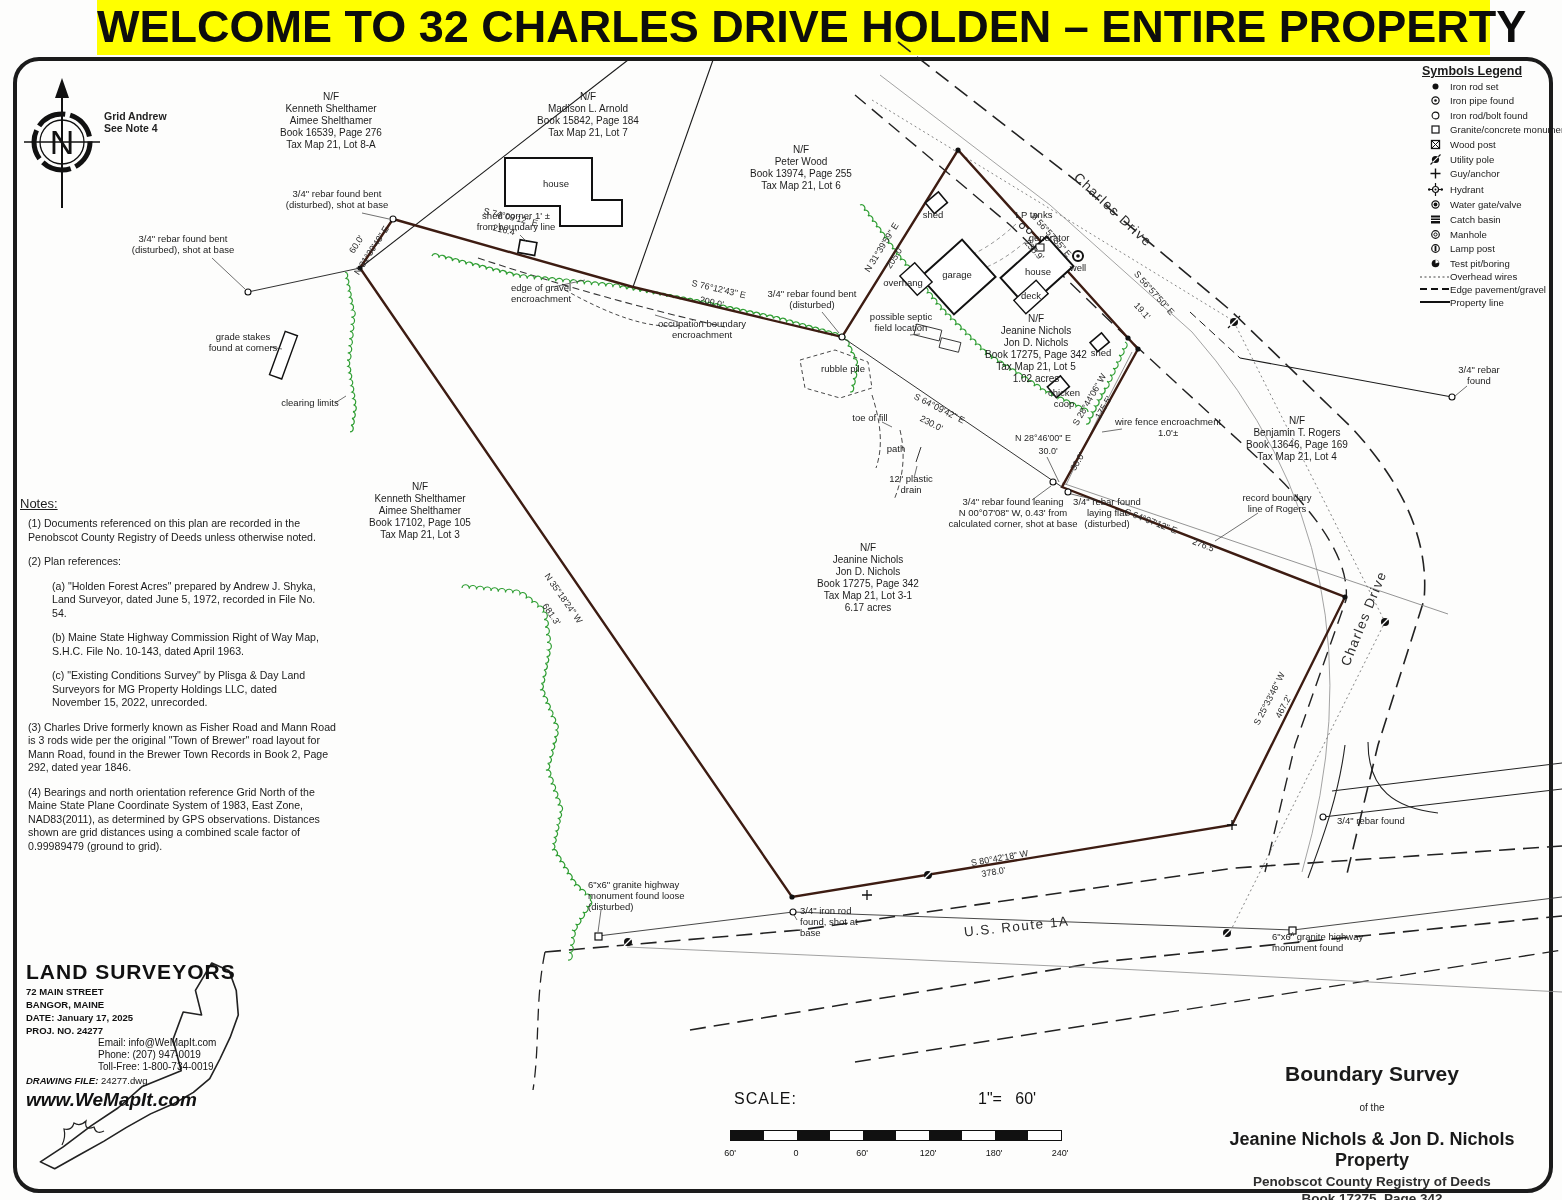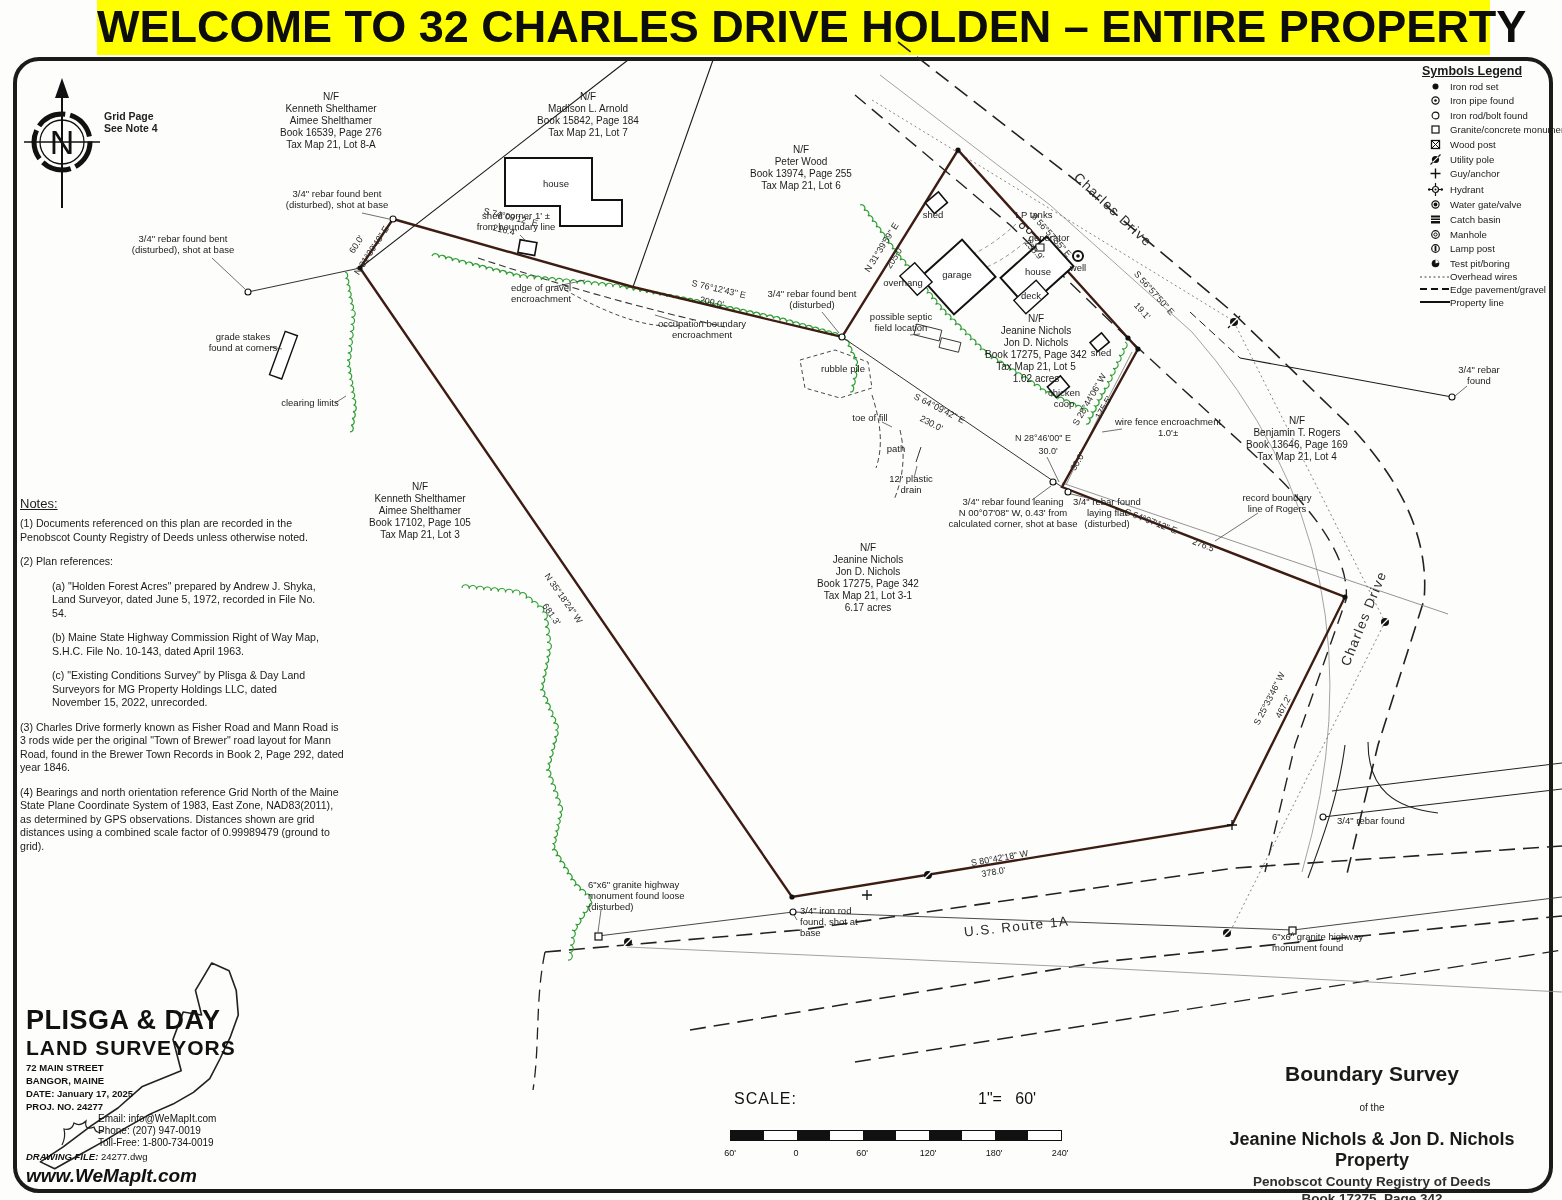--- a/index.html
+++ b/index.html
@@ -14,21 +14,21 @@
   #gridnorth{left:104px;top:110px;font-size:10.5px;font-weight:bold;color:#222;line-height:12px;}
   
   #legend{left:1420px;top:64px;width:128px;color:#1b1b1b;}
   #legend h3{margin:0 0 0 2px;font-size:12.5px;text-decoration:underline;font-weight:bold;}
   .lrow{display:flex;align-items:center;margin:1.6px 0;}
   .lsym{width:30px;display:flex;justify-content:center;flex:0 0 30px;}
   .llab{font-size:9.6px;white-space:nowrap;}
   
   #notes{left:20px;top:496px;width:324px;color:#1b1b1b;}
   #notes h3{margin:0 0 6px 0;font-size:13px;text-decoration:underline;font-weight:normal;}
-  #notes p{margin:0 0 11px 0;font-size:10.6px;line-height:13.5px;}
+  #notes p{margin:0 0 11px 8px;font-size:10.6px;line-height:13.5px;}
   #notes p.ind{margin-left:32px;width:268px;}
   
   #firm{left:26px;top:960px;width:245px;color:#111;}
   #firm .n1{font-size:27px;font-weight:bold;letter-spacing:.5px;margin-top:45px;}
   #firm .n2{font-size:21px;font-weight:bold;letter-spacing:1px;}
   #firm .ln{font-size:9.5px;font-weight:bold;margin-top:2px;}
   #firm .lbl{font-weight:bold;text-align:right;}
   #firm .ct{font-size:10px;margin-left:72px;margin-top:1px;}
   #firm .web{font-size:19px;font-weight:bold;margin-top:3px;font-style:italic;}
   #firm .df{font-size:9.5px;margin-top:3px;}
@@ -65,21 +65,21 @@
 
   <svg class="abs" style="left:18px;top:76px;" width="100" height="135">
     <line x1="44" y1="132" x2="44" y2="12" stroke="#111" stroke-width="2"></line>
     <polygon points="44,2 37,22 51,22" fill="#111"></polygon>
     <line x1="6" y1="66" x2="82" y2="66" stroke="#111" stroke-width="1.4"></line>
     <circle cx="44" cy="66" r="28" fill="none" stroke="#111" stroke-width="5" stroke-dasharray="30 5"></circle>
     <circle cx="44" cy="66" r="22" fill="none" stroke="#111" stroke-width="1.3"></circle>
     <text x="44" y="78" text-anchor="middle" font-size="34" font-family="DejaVu Serif, serif" fill="#111">N</text>
   </svg>
   <div id="gridnorth" class="abs">
-    <div>Grid Page</div>
+    <div>Grid Andrew</div>
     <div>See Note 4</div>
   </div>
 
   <div id="legend" class="abs">
     <h3>Symbols Legend</h3>
     <div class="lrow">
         <span class="lsym">
           <svg width="13" height="13">
             <circle cx="6.5" cy="6.5" r="3" fill="#111"></circle>
           </svg>
@@ -232,21 +232,20 @@
     <p class="ind">(c) "Existing Conditions Survey" by Plisga &amp; Day Land Surveyors for MG Property Holdings LLC, dated November 15, 2022, unrecorded.</p>
     <p>(3) Charles Drive formerly known as Fisher Road and Mann Road is 3 rods wide per the original "Town of Brewer" road layout for Mann Road, found in the Brewer Town Records in Book 2, Page 292, dated year 1846.</p>
     <p>(4) Bearings and north orientation reference Grid North of the Maine State Plane Coordinate System of 1983, East Zone, NAD83(2011), as determined by GPS observations. Distances shown are grid distances using a combined scale factor of 0.99989479 (ground to grid).</p>
   </div>
 
   <svg class="abs" style="left:20px;top:955px;" width="250" height="225">
     <path d="M205,10 L188,2 L172,30 L178,55 L160,52 L150,80 L158,112 L120,128 L96,150 L70,168 L42,190 L20,205 L34,212 L58,198 L82,184 L104,170 L128,156 L150,146 L170,134 L186,120 L196,100 L206,78 L214,55 L212,30 Z" fill="none" stroke="#222" stroke-width="1.6" stroke-linejoin="round" transform="translate(0,6) scale(1.02,0.98)"></path>
     <path d="M42,190 q4,-8 2,-16 q8,2 10,-6 q6,4 12,-2 q-2,10 8,6 q2,8 10,4" fill="none" stroke="#222" stroke-width="1.2"></path>
   </svg>
   <div id="firm" class="abs">
-    <div class="n1">PLISGA &amp; DAY</div>
     <div class="n2">LAND SURVEYORS</div>
     <div class="ln">72 MAIN STREET</div>
     <div class="ln">BANGOR, MAINE</div>
     <div class="ln"><span class="lbl">DATE:</span> <span>January 17, 2025</span></div>
     <div class="ln"><span class="lbl">PROJ. NO.</span> <span>24277</span></div>
     <div class="ct">Email: info@WeMapIt.com</div>
     <div class="ct">Phone: (207) 947-0019</div>
     <div class="ct">Toll-Free: 1-800-734-0019</div>
     <div class="df"><span class="lbl">DRAWING FILE:</span> <span>24277.dwg</span></div>
     <div class="web">www.WeMapIt.com</div>

